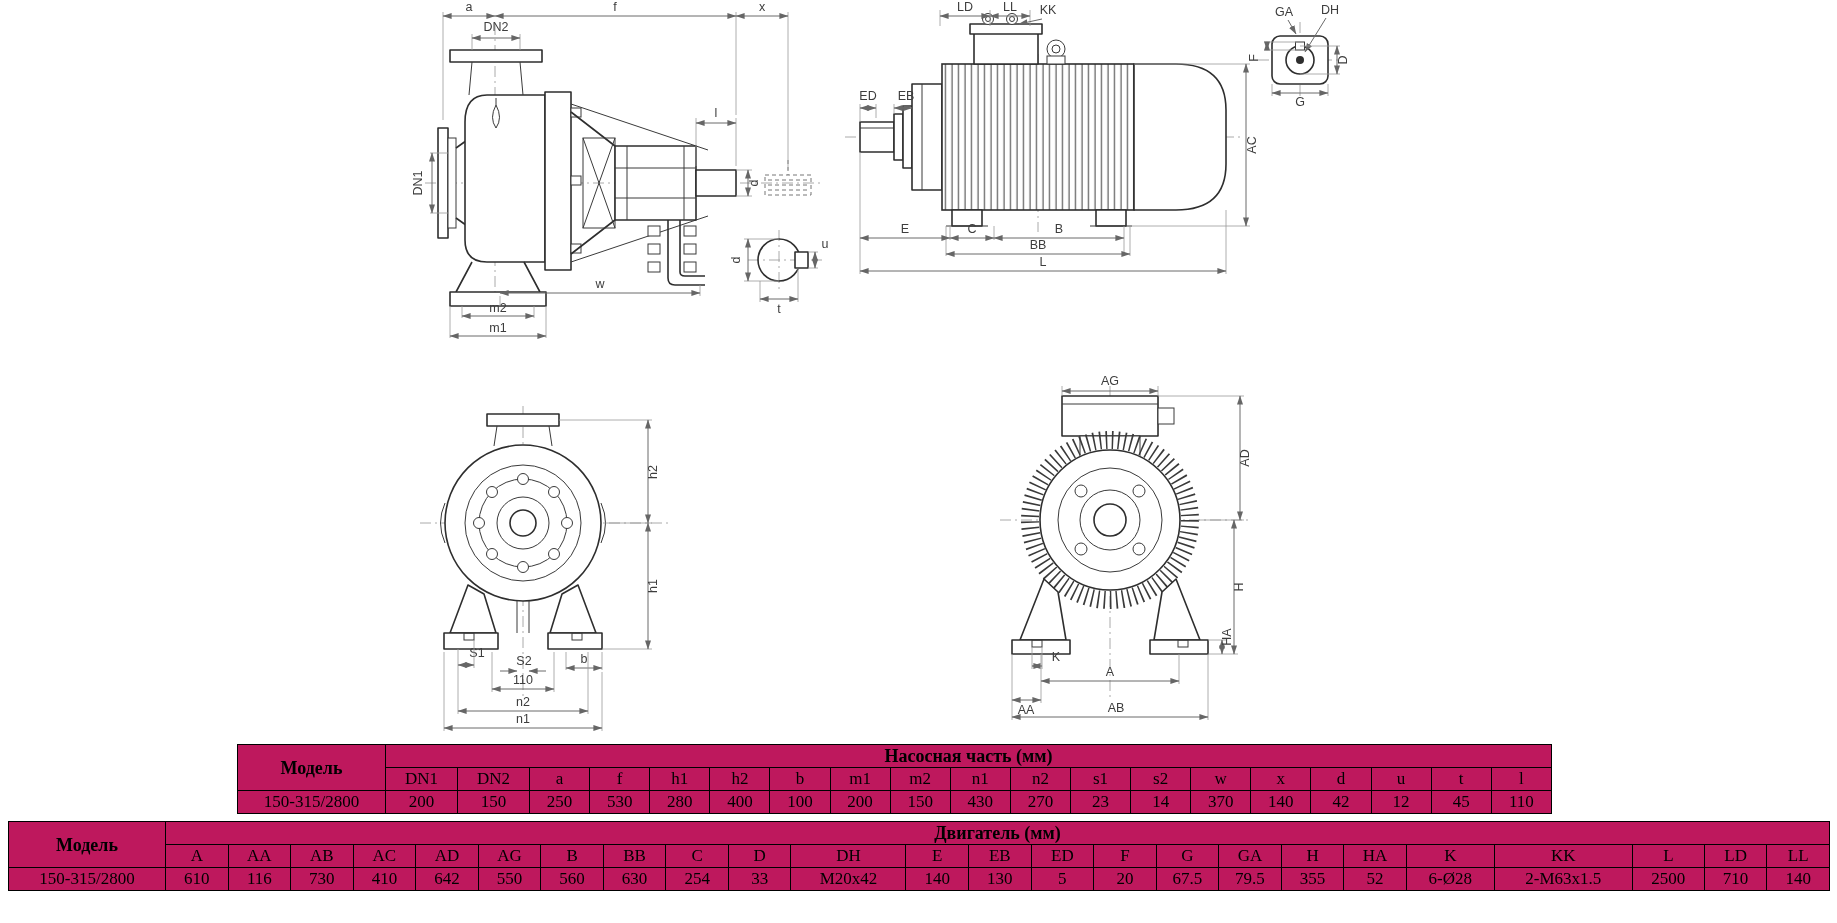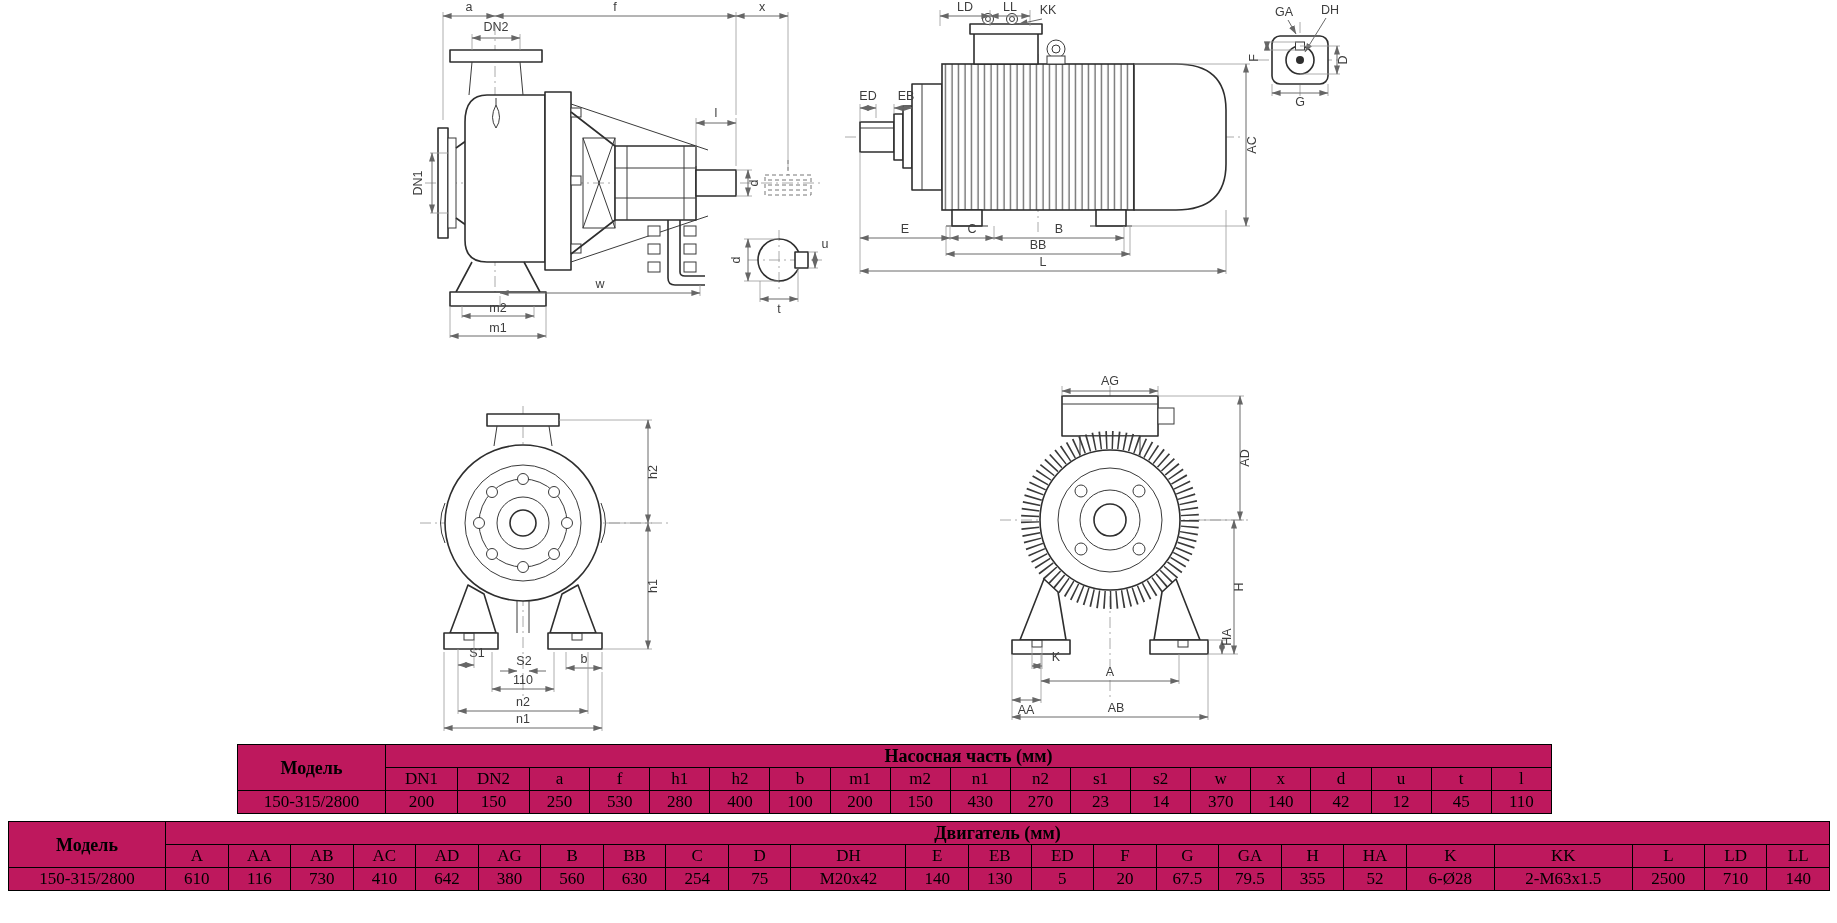--- a/index.html
+++ b/index.html
@@ -453,25 +453,25 @@
     <td>LD</td>
     <td>LL</td>
   </tr>
   <tr>
     <td>150-315/2800</td>
     <td>610</td>
     <td>116</td>
     <td>730</td>
     <td>410</td>
     <td>642</td>
-    <td>380</td>
+    <td>550</td>
     <td>560</td>
     <td>630</td>
     <td>254</td>
-    <td>75</td>
+    <td>33</td>
     <td>M20x42</td>
     <td>140</td>
     <td>130</td>
     <td>5</td>
     <td>20</td>
     <td>67.5</td>
     <td>79.5</td>
     <td>355</td>
     <td>52</td>
     <td>6-Ø28</td>

